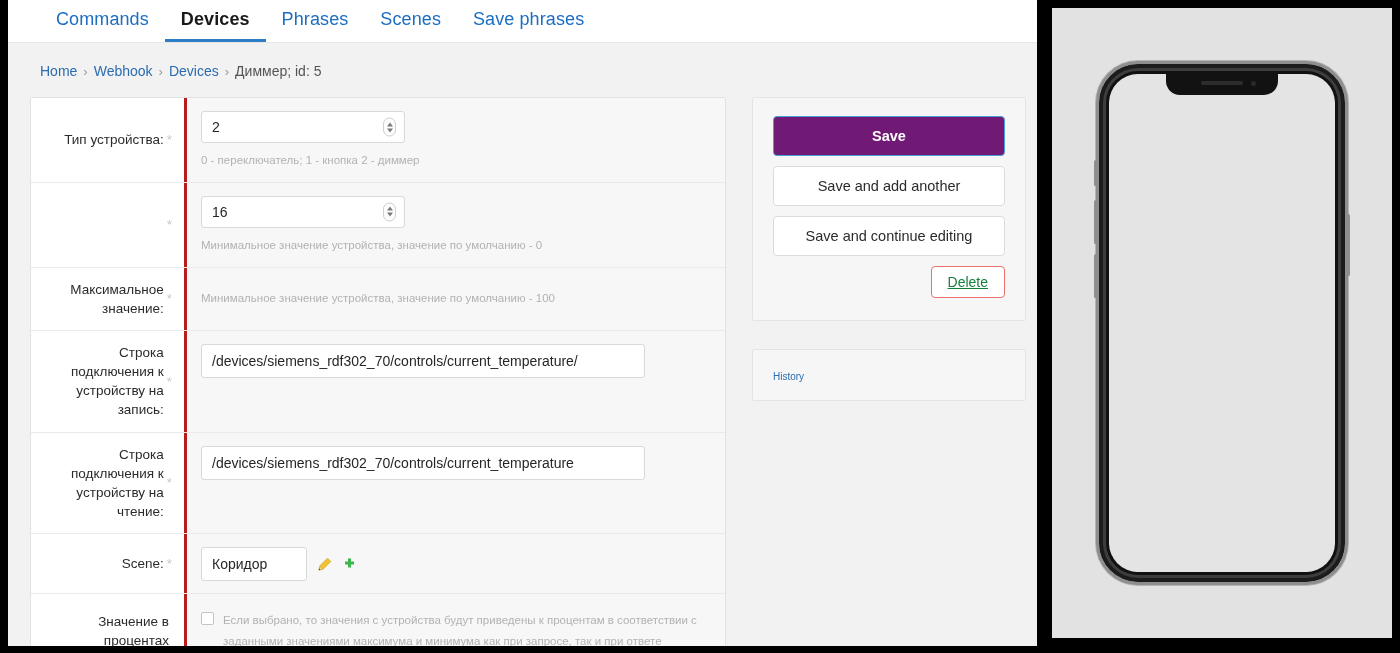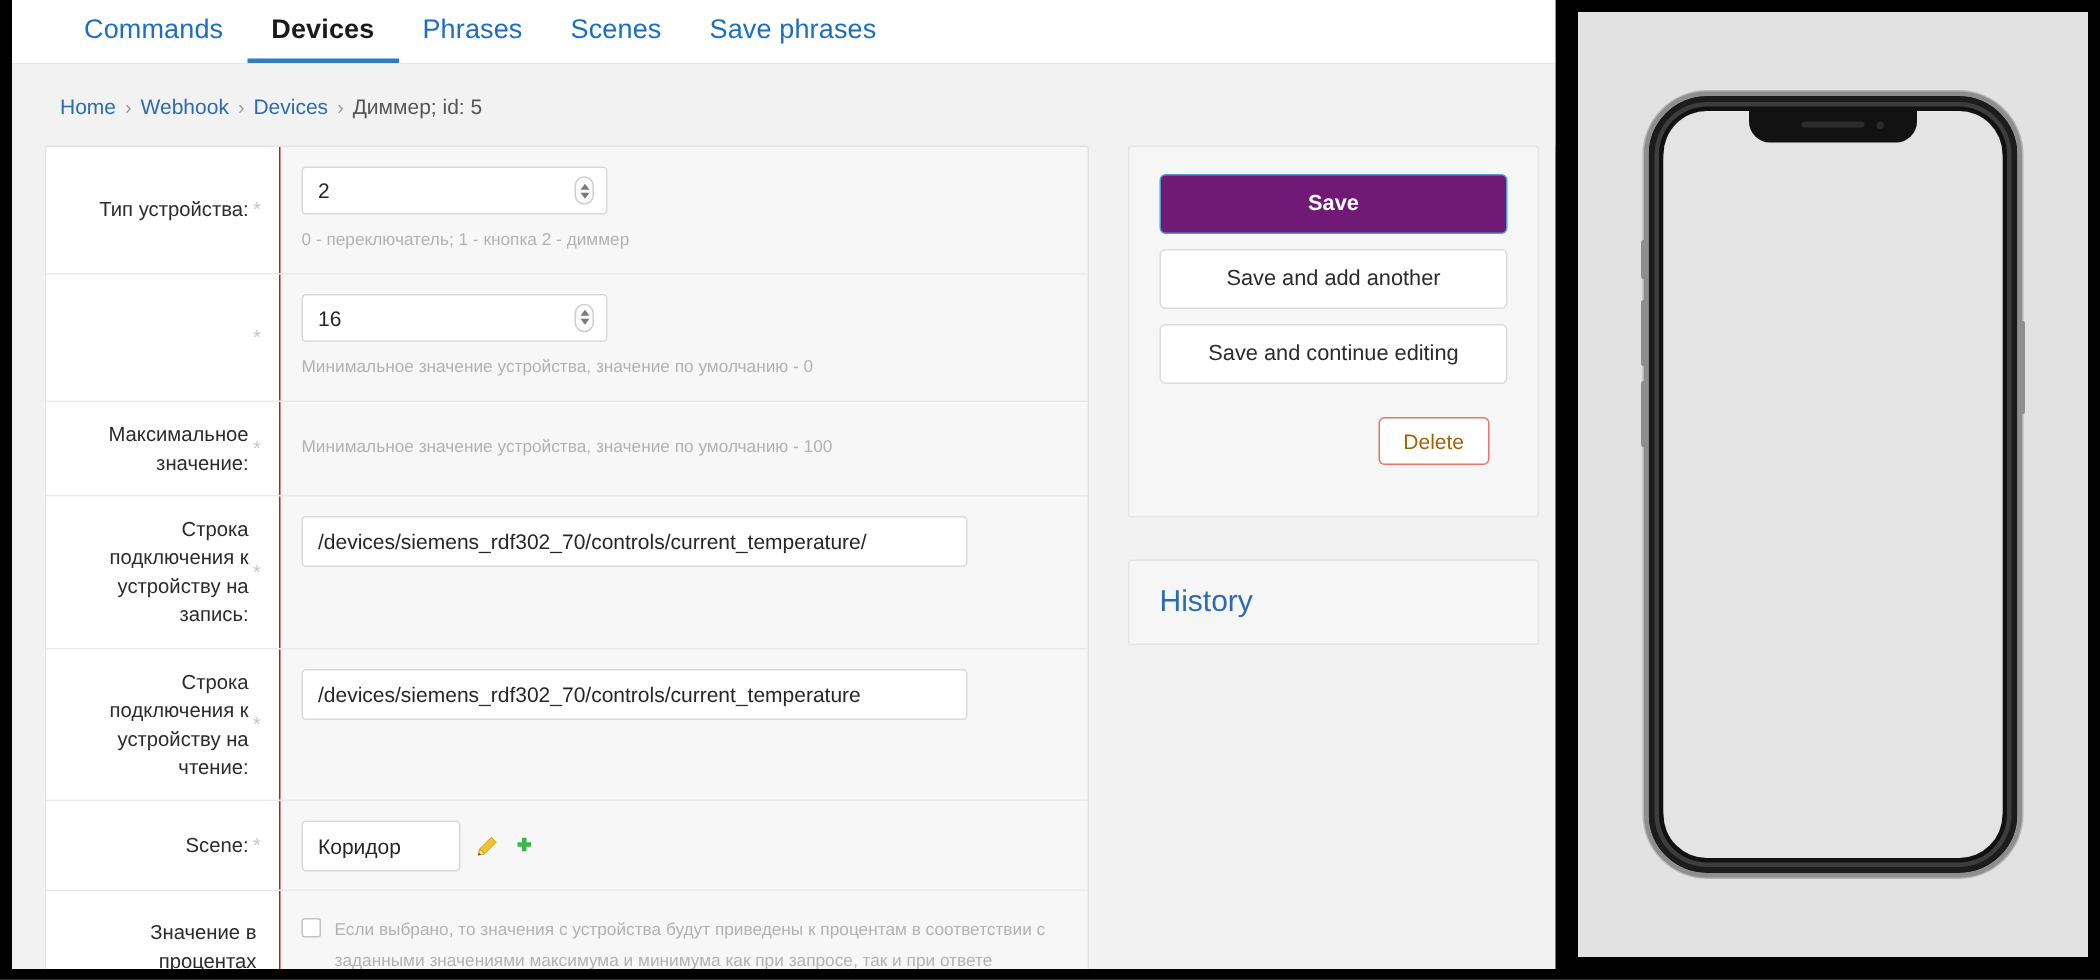--- a/index.html
+++ b/index.html
@@ -83,21 +83,21 @@
     align-items: stretch;
     border-bottom: 1px solid #eaeaea;
     min-height: 54px;
   }
   .form-row:last-child { border-bottom: none; }
 
   .row-label {
     width: 156px;
     flex: 0 0 156px;
     background: #ffffff;
-    border-right: 1px solid #b91c1c;
+    border-right: 3px solid #b91c1c;
     display: flex;
     align-items: center;
     justify-content: flex-end;
     padding: 12px 12px 12px 8px;
     text-align: right;
     font-size: 13.5px;
     color: #2b2b2b;
     line-height: 1.42;
   }
   .row-label .req { color: #c9c9c9; margin-left: 3px; }
@@ -225,28 +225,29 @@
     border: 1px solid #dcdcdc;
     color: #2b2b2b;
   }
   .delete-wrap { display: flex; justify-content: flex-end; margin-top: 10px; margin-bottom: 0; }
   .btn-delete {
     width: auto;
     padding: 0 16px;
     height: 32px;
     background: #ffffff;
     border: 1px solid #e8736a;
-    color: #a16207;
+    color: #15803d;
     font-size: 14px;
     border-radius: 4px;
     cursor: pointer;
-    margin: 12px;
+    margin: 0;
+    text-decoration: underline;
   }
   .history-link {
-    font-size: 20px;
+    font-size: 10px;
     color: #2b6cb0;
     text-decoration: none;
     cursor: pointer;
   }
 
   
   #phone-panel {
     position: absolute;
     left: 1052px; top: 8px;
     width: 340px; height: 630px;

